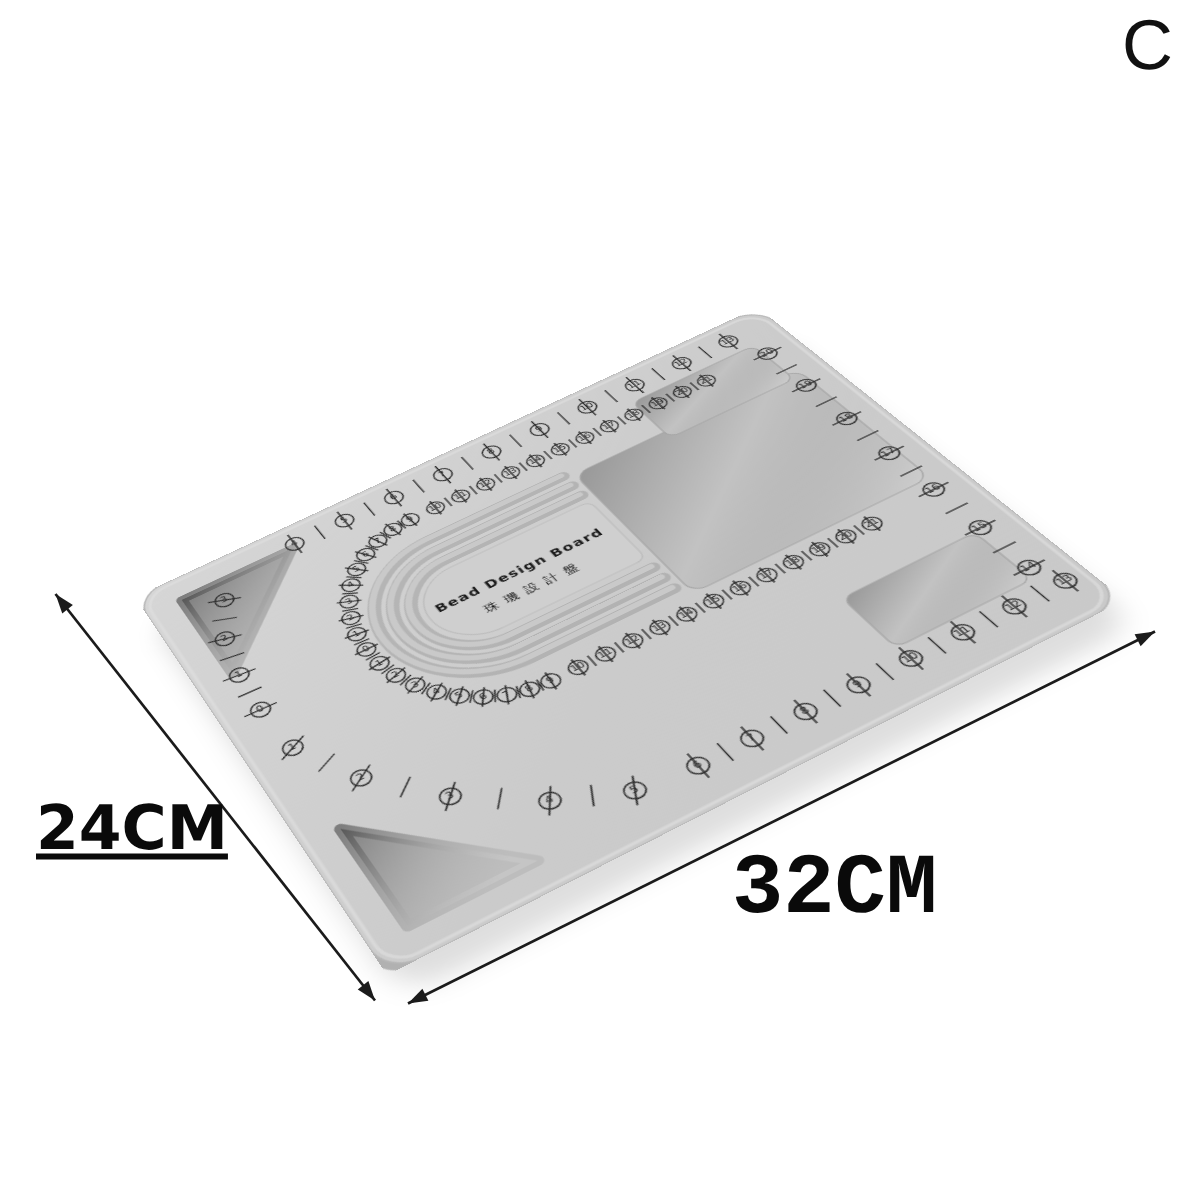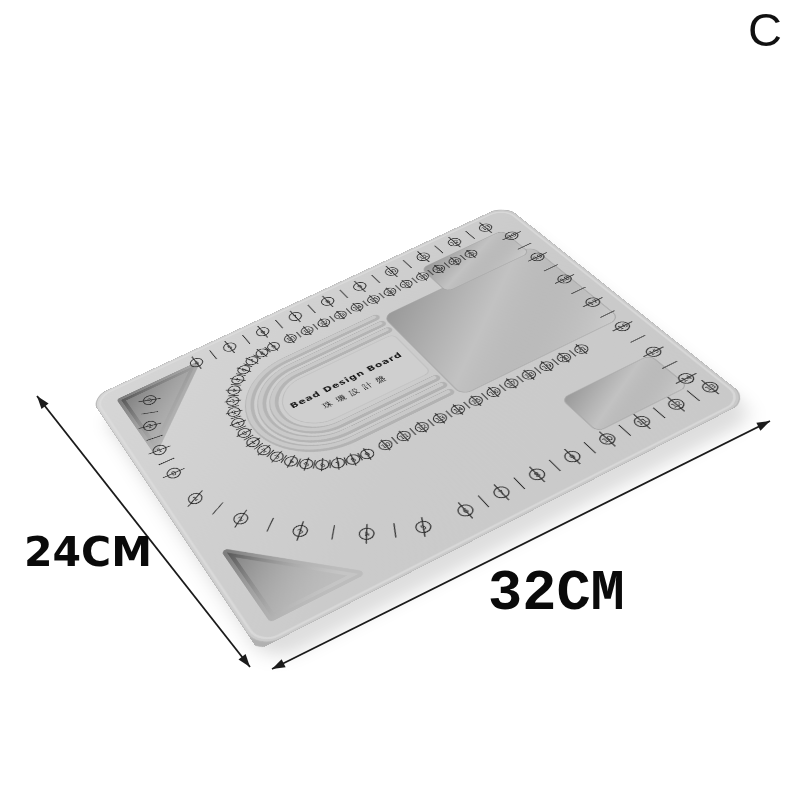--- a/index.html
+++ b/index.html
@@ -10,21 +10,21 @@
   .shadow-wrap{position:absolute;left:10px;top:16px;}
   .board-shadow{width:660px;height:495px;border-radius:36px;background:rgba(0,0,0,0.13);
         filter:blur(11px);
         transform:matrix3d(0.67159,-0.27505,0,0.000084773, 0.24331,0.26701,0,-0.00037245, 0,0,1,0, 90,398,0,1);
         transform-origin:0 0;}
   .board3d{position:absolute;left:0;top:0;width:660px;height:495px;
         transform:matrix3d(0.67159,-0.27505,0,0.000084773, 0.24331,0.26701,0,-0.00037245, 0,0,1,0, 90,398,0,1);
         transform-origin:0 0;}
   .overlay{position:absolute;left:0;top:0;pointer-events:none;}
   .dim{position:absolute;color:#0a0a0a;font-weight:700;font-family:"DejaVu Sans","Liberation Sans",sans-serif;}
-  .dim-h{left:24px;top:528px;font-size:41px;}
+  .dim-h{left:24px;top:528px;font-size:41px;text-decoration:underline;}
   .dim-w{left:488px;top:562px;font-size:57px;font-family:Liberation Mono, monospace;}
 </style>
 </head>
 <body>
 
 <div class="scene">
 
   <div class="shadow-wrap">
       <div class="board-shadow"></div>
     </div>

